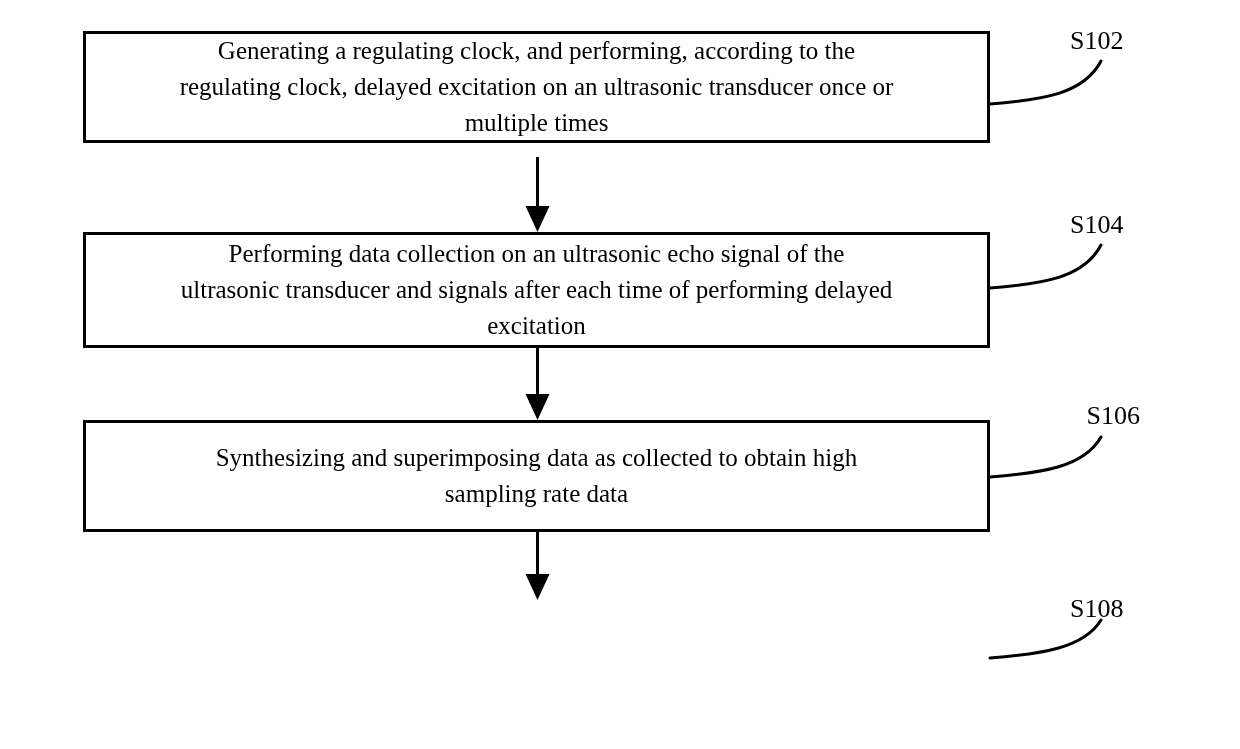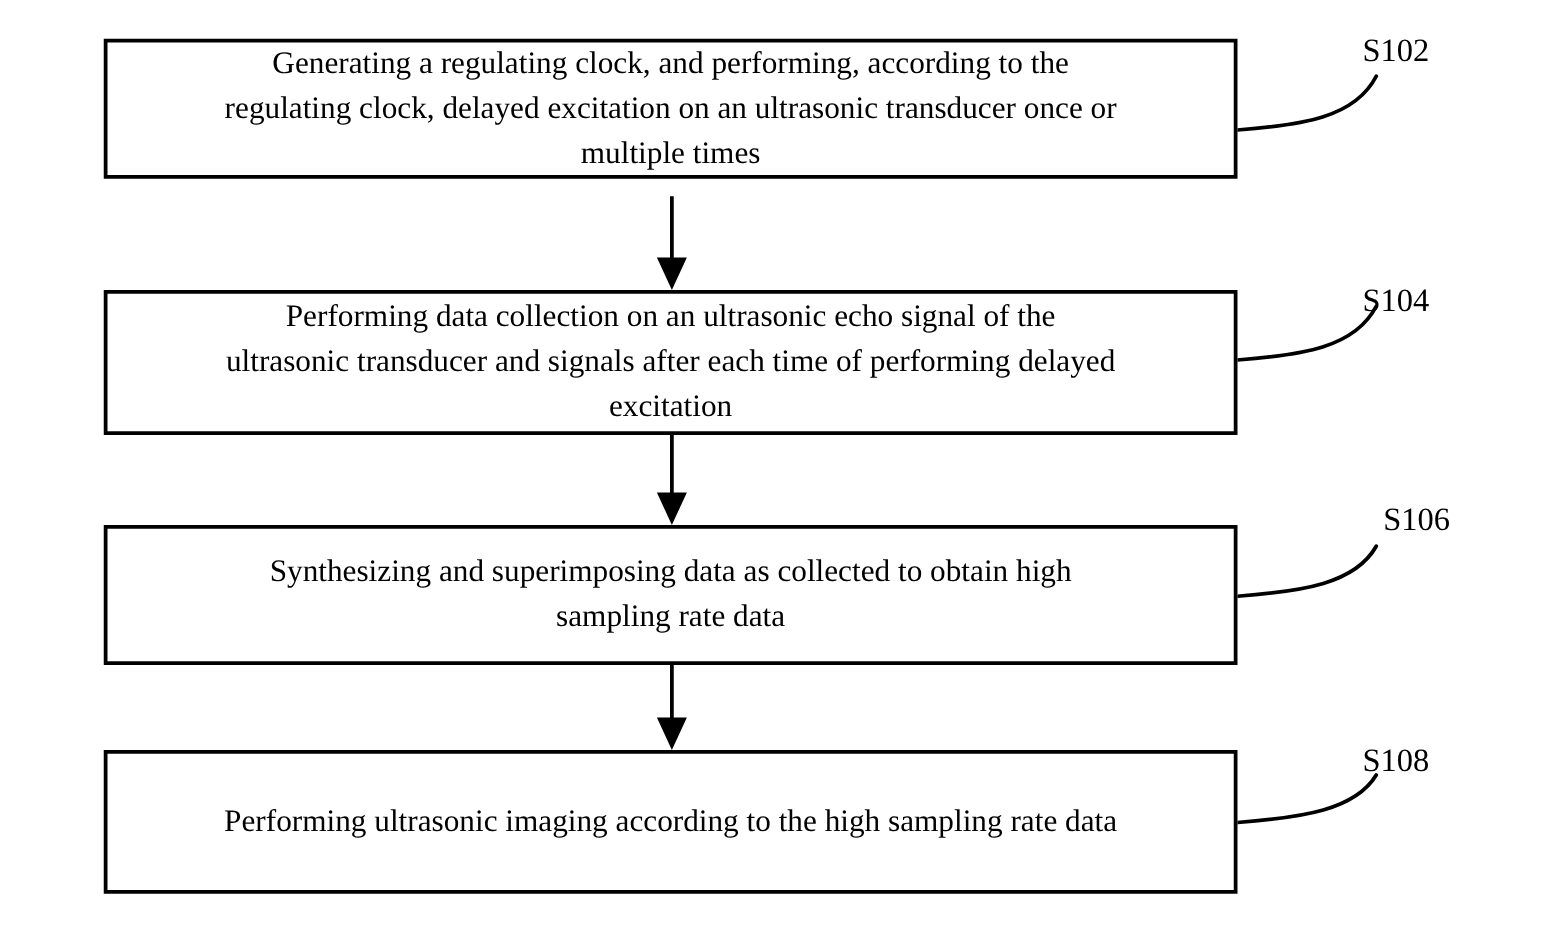--- a/index.html
+++ b/index.html
@@ -48,24 +48,23 @@
   .box-3 { top: 420px; height: 106px; font-family: Liberation Serif, serif; }
   .box-4 { top: 600px; height: 109px; }
   .step-label {
     position: absolute;
     left: 1070px;
     width: 70px;
     font-size: 26px;
     line-height: 28px;
     text-align: left;
     white-space: nowrap;
-    margin-left: 20px;
   }
   .label-1 { top: 27px; }
-  .label-2 { top: 227px; }
+  .label-2 { top: 211px; }
   .label-3 { top: 402px; text-align: right; }
   .label-4 { top: 595px; }
 </style>
 </head>
 <body>
 
 <div class="canvas">
 
   <svg class="connectors" viewBox="0 0 1240 749" xmlns="http://www.w3.org/2000/svg">
 
@@ -100,22 +99,19 @@
     <span class="step-text">Performing data collection on an ultrasonic echo signal of the
 ultrasonic transducer and signals after each time of performing delayed
 excitation</span>
   </div>
 
   <div class="step-box box-3">
     <span class="step-text">Synthesizing and superimposing data as collected to obtain high
 sampling rate data</span>
   </div>
 
-  <div class="step-box box-4">
-    <span class="step-text">Performing ultrasonic imaging according to the high sampling rate data</span>
-  </div>
 
   <div class="step-label label-1">S102</div>
   <div class="step-label label-2">S104</div>
   <div class="step-label label-3">S106</div>
   <div class="step-label label-4">S108</div>
 
 </div>
 
 </body></html>

